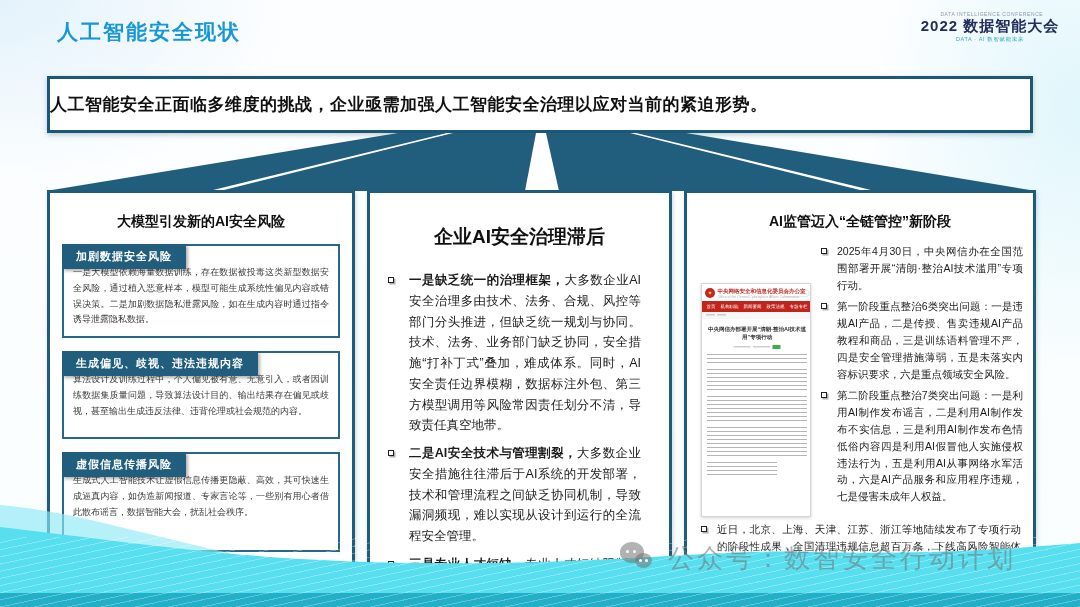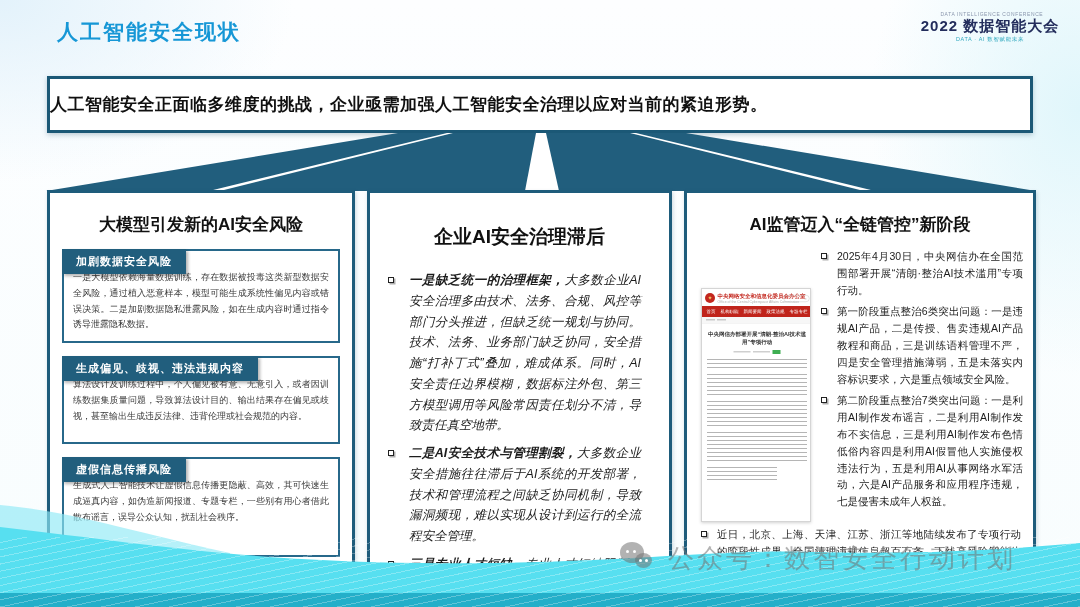--- a/index.html
+++ b/index.html
@@ -29,34 +29,34 @@
 
   
   .fan { position:absolute; left:0; top:133px; width:1080px; height:58px; }
 
   
   .card { position:absolute; top:190px; height:392px; background:#fff;
     border:3px solid #1e5c7b; box-shadow:1px 2px 4px rgba(20,70,100,.2); }
   .card-left   { left:47px;  width:308px; }
   .card-middle { left:367px; width:305px; }
   .card-right  { left:684px; width:352px; }
-  .col-title { margin:20px 8px 12px; text-align:center; font-size:17px; font-weight:bold; color:#111; }
+  .col-title { margin:20px 8px 12px; text-align:center; font-size:14px; font-weight:bold; color:#111; }
   .card-middle .col-title { font-size:19px; margin-top:31px; margin-bottom:20px; }
 
   
   .risk-group { position:relative; margin:0 12px 13px; }
   .risk-ribbon { position:absolute; top:0; left:0; z-index:2; background:#215e7d; color:#fff;
     font-size:11px; font-weight:bold; letter-spacing:1px; padding:5px 14px;
     box-shadow:2px 2px 3px rgba(0,0,0,.3); white-space:nowrap; }
   .risk-box { margin-top:13px; border:2px solid #27688a; padding:19px 9px 8px;
     font-size:9px; line-height:1.75; color:#3a3a3a; text-align:justify; min-height:88px; }
   .risk-group:last-child .risk-box { min-height:100px; }
 
   
-  .mid-list { margin:4px 28px 0 16px;font-style:italic; }
+  .mid-list { margin:4px 28px 0 16px; }
   .bullet-item { display:flex; margin-bottom:7px; }
   .sq { flex:0 0 auto; width:6px; height:6px; border:1.5px solid #222;
     box-shadow:1.5px 1.5px 0 rgba(110,110,110,.55); margin:7px 15px 0 2px; background:#fff; }
   .bullet-text { font-size:12.5px; line-height:1.66; color:#1c1c1c; text-align:justify; }
   .lead { font-weight:bold; }
 
   .right-row { display:flex; margin:2px 10px 0 12px; }
   .right-bullets { flex:1; }
   .right-bullets .bullet-text { font-size:10.5px; line-height:1.6; }
   .right-bullets .bullet-item { margin-bottom:5px; }
@@ -142,21 +142,21 @@
       <div class="risk-box">一是大模型依赖海量数据训练，存在数据被投毒这类新型数据安全风险，通过植入恶意样本，模型可能生成系统性偏见内容或错误决策。二是加剧数据隐私泄露风险，如在生成内容时通过指令诱导泄露隐私数据。</div>
     </div>
 
     <div class="risk-group">
       <div class="risk-ribbon">生成偏见、歧视、违法违规内容</div>
       <div class="risk-box">算法设计及训练过程中，个人偏见被有意、无意引入，或者因训练数据集质量问题，导致算法设计目的、输出结果存在偏见或歧视，甚至输出生成违反法律、违背伦理或社会规范的内容。</div>
     </div>
 
     <div class="risk-group">
       <div class="risk-ribbon">虚假信息传播风险</div>
-      <div class="risk-box">生成式人工智能技术让虚假信息传播更隐蔽、高效，其可快速生成逼真内容，如伪造新闻报道、专题专栏，一些别有用心者借此散布谣言，误导公众认知，扰乱社会秩序。</div>
+      <div class="risk-box">生成式人工智能技术让虚假信息传播更隐蔽、高效，其可快速生成逼真内容，如伪造新闻报道、专家言论等，一些别有用心者借此散布谣言，数据智能大会，扰乱社会秩序。</div>
     </div>
   </div>
 
   <div class="card card-middle">
     <div class="col-title">企业AI安全治理滞后</div>
     <div class="mid-list">
       <div class="bullet-item">
         <span class="sq"></span>
         <p class="bullet-text"><span class="lead">一是缺乏统一的治理框架，</span><span>大多数企业AI安全治理多由技术、法务、合规、风控等部门分头推进，但缺乏统一规划与协同。技术、法务、业务部门缺乏协同，安全措施“打补丁式”叠加，难成体系。同时，AI安全责任边界模糊，数据标注外包、第三方模型调用等风险常因责任划分不清，导致责任真空地带。</span></p>
       </div>

